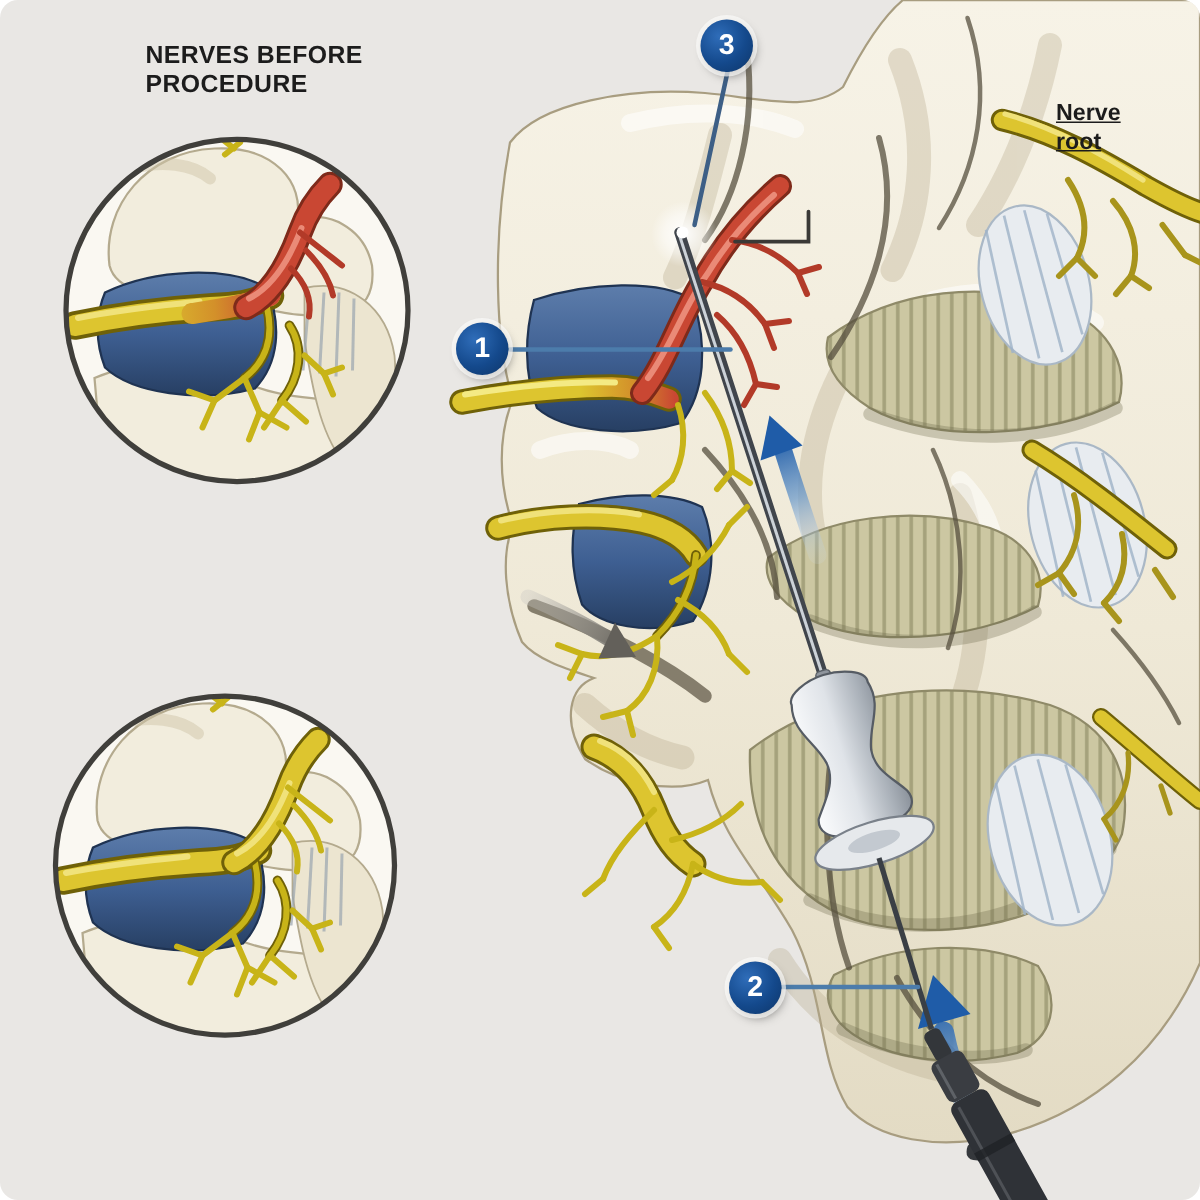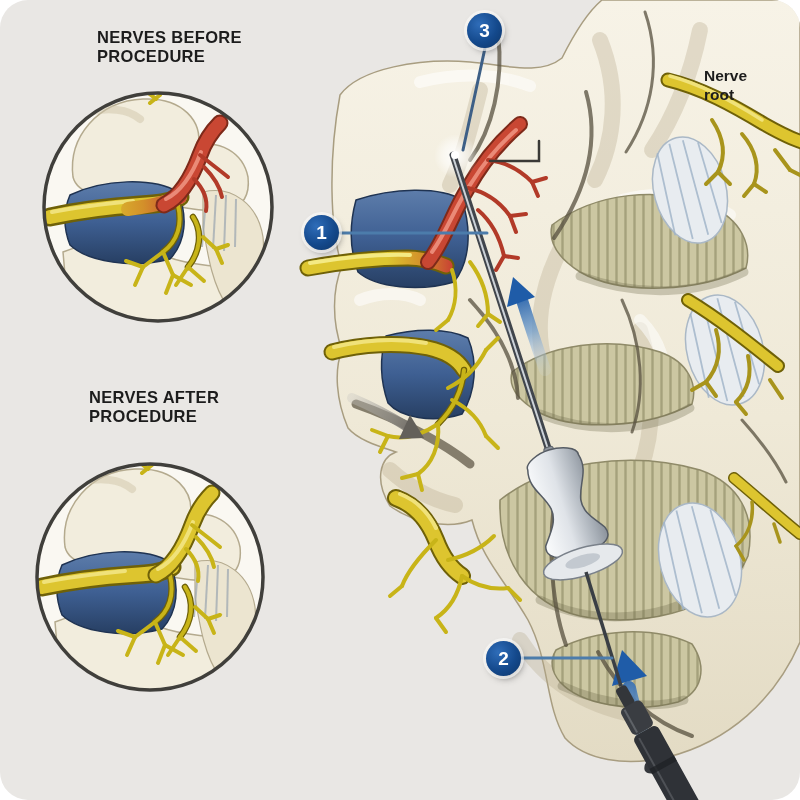--- a/index.html
+++ b/index.html
@@ -1,23 +1,23 @@
 <!DOCTYPE html>
 <html style="--panel_bg: #e9e7e4; --label_text: #1c1c1c; --callout_bg: #14498c; --callout_text: #ffffff; --leader_blue: #4c7cab; --inflamed_nerve_red: #c94733; --healthy_nerve_yellow: #ddc52f; --disc_blue: #3e5f92; --bone_cream: #f1ecdc; --arrow_blue: #1f5ca8; --arrow_gray: #63605a;"><head>
 <meta charset="utf-8">
 <style>
   html,body{margin:0;padding:0;background:#ffffff;}
   .stage{position:relative;width:800px;height:800px;background:#ffffff;font-family:"Liberation Sans",sans-serif;}
-  .panel{position:absolute;inset:0;background:var(--panel_bg,#e9e7e4);border-radius:28px;overflow:hidden;}
+  .panel{position:absolute;inset:0;background:var(--panel_bg,#e9e7e4);border-radius:12px;overflow:hidden;}
   .art{position:absolute;left:0;top:0;}
   .label{position:absolute;font-weight:bold;color:var(--label_text,#1c1c1c);}
   .title{font-size:16.5px;line-height:1.18;letter-spacing:.3px;width:190px;}
   .t-before{left:97px;top:28px;}
   .t-after{left:89px;top:388px;}
-  .ann{font-size:15.5px;line-height:1.25;}
+  .ann{font-size:15.5px;line-height:1.25;text-decoration:underline;}
   .a-facet{left:523px;top:104px;width:118px;}
   .a-root{left:704px;top:66px;width:70px;}
   .callout{position:absolute;width:35px;height:35px;border-radius:50%;
     display:flex;align-items:center;justify-content:center;
     font-weight:bold;font-size:19px;color:var(--callout_text,#fff);
     background:radial-gradient(circle at 35% 32%, #2f6db9 0%, var(--callout_bg,#14498c) 55%, #0d3568 100%);
     box-shadow:0 0 0 3px rgba(252,252,250,.65), 2px 3px 6px rgba(60,60,60,.5);}
   .c1{left:304px;top:215px;}
   .c2{left:486px;top:641px;}
   .c3{left:467px;top:13px;}
@@ -393,21 +393,20 @@
                 <path d="M 36,-28 C 46,-18 50,-8 48,4"></path>
               </g>
             </g>
           </g>
         </g>
         <circle cx="150" cy="577" r="113" fill="none" stroke="#403f3b" stroke-width="3.5"></circle>
       </g>
     </svg>
 
     <div class="label title t-before">NERVES BEFORE PROCEDURE</div>
-    <div class="label title t-after">NERVES AFTER PROCEDURE</div>
     <div class="label ann a-root">Nerve root</div>
 
     <div class="callout c1">
       <span>1</span>
     </div>
     <div class="callout c2">
       <span>2</span>
     </div>
     <div class="callout c3">
       <span>3</span>

